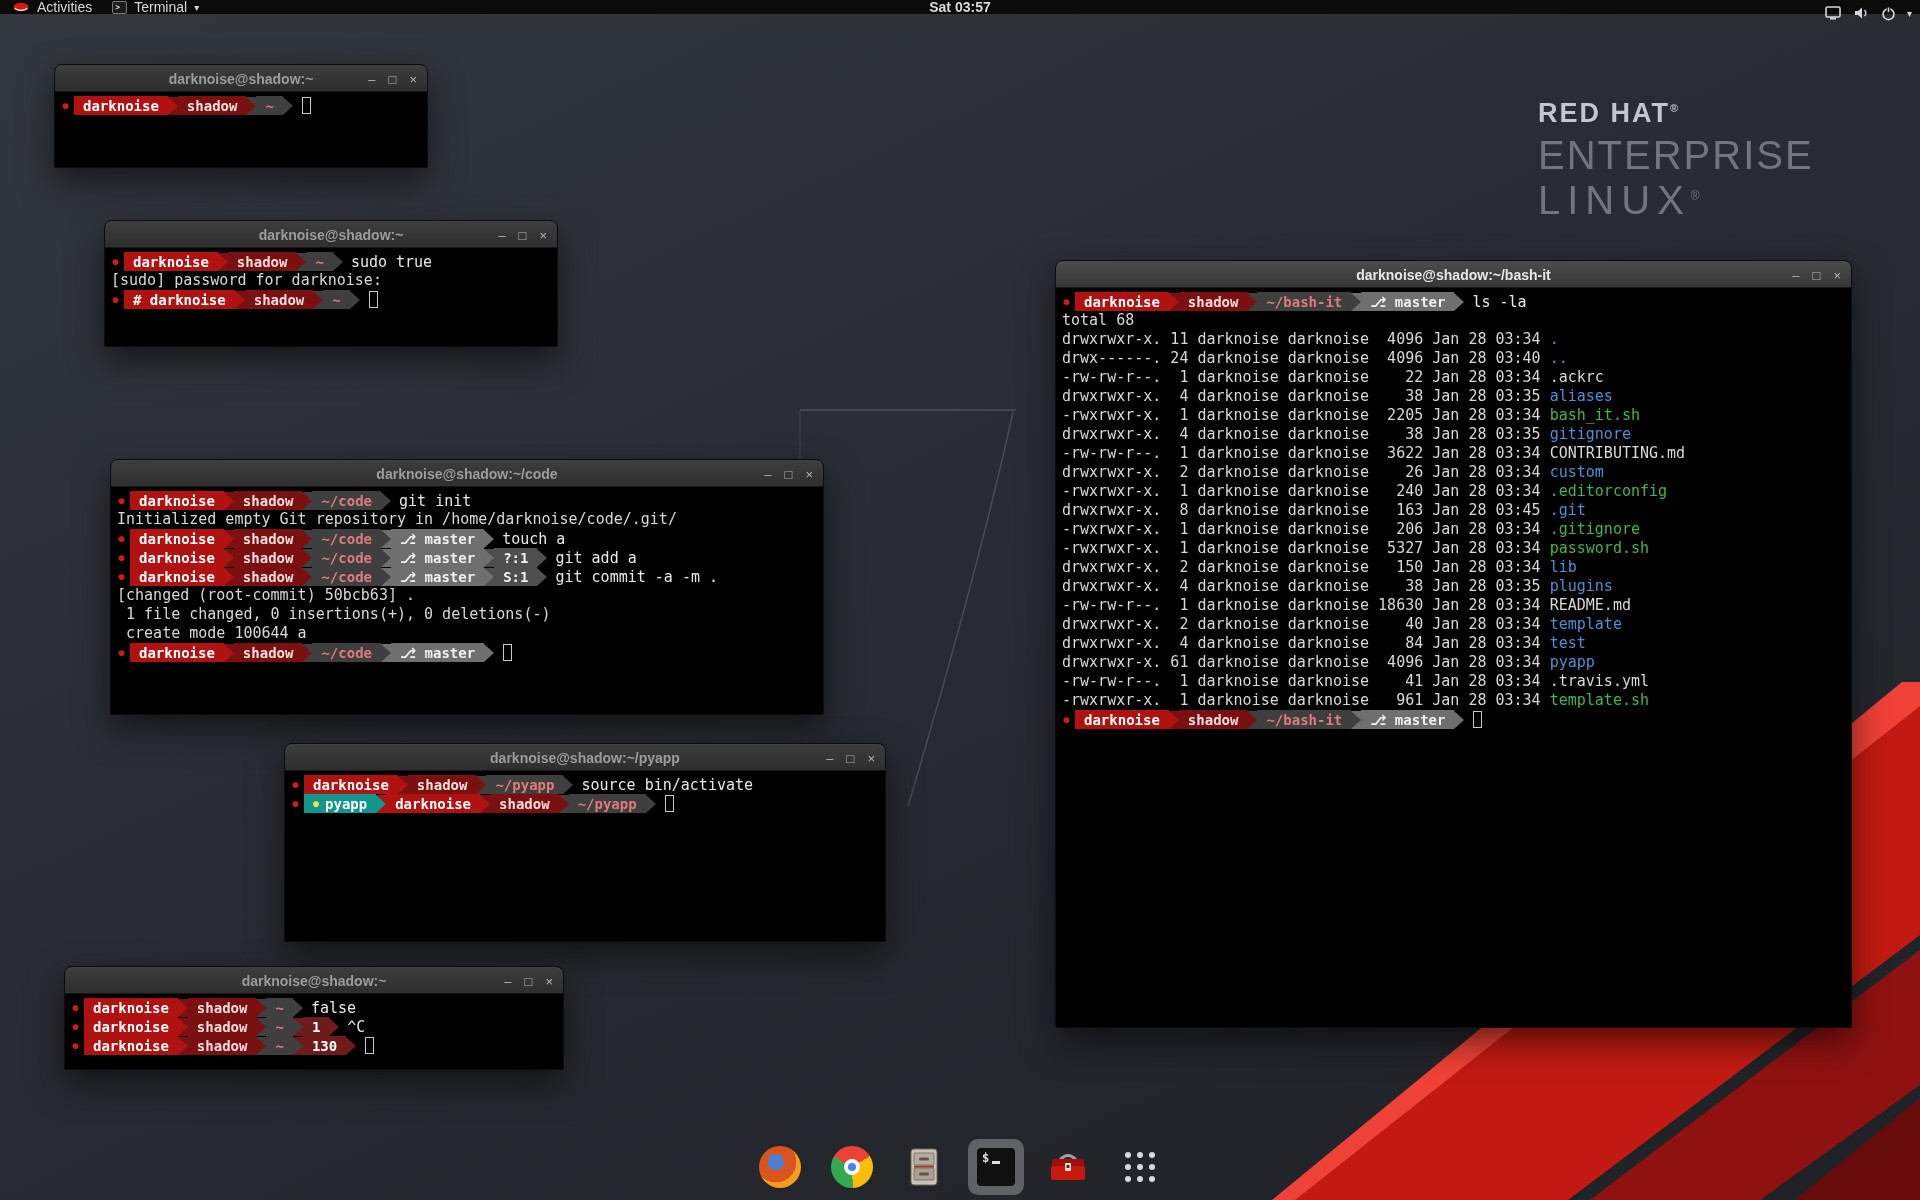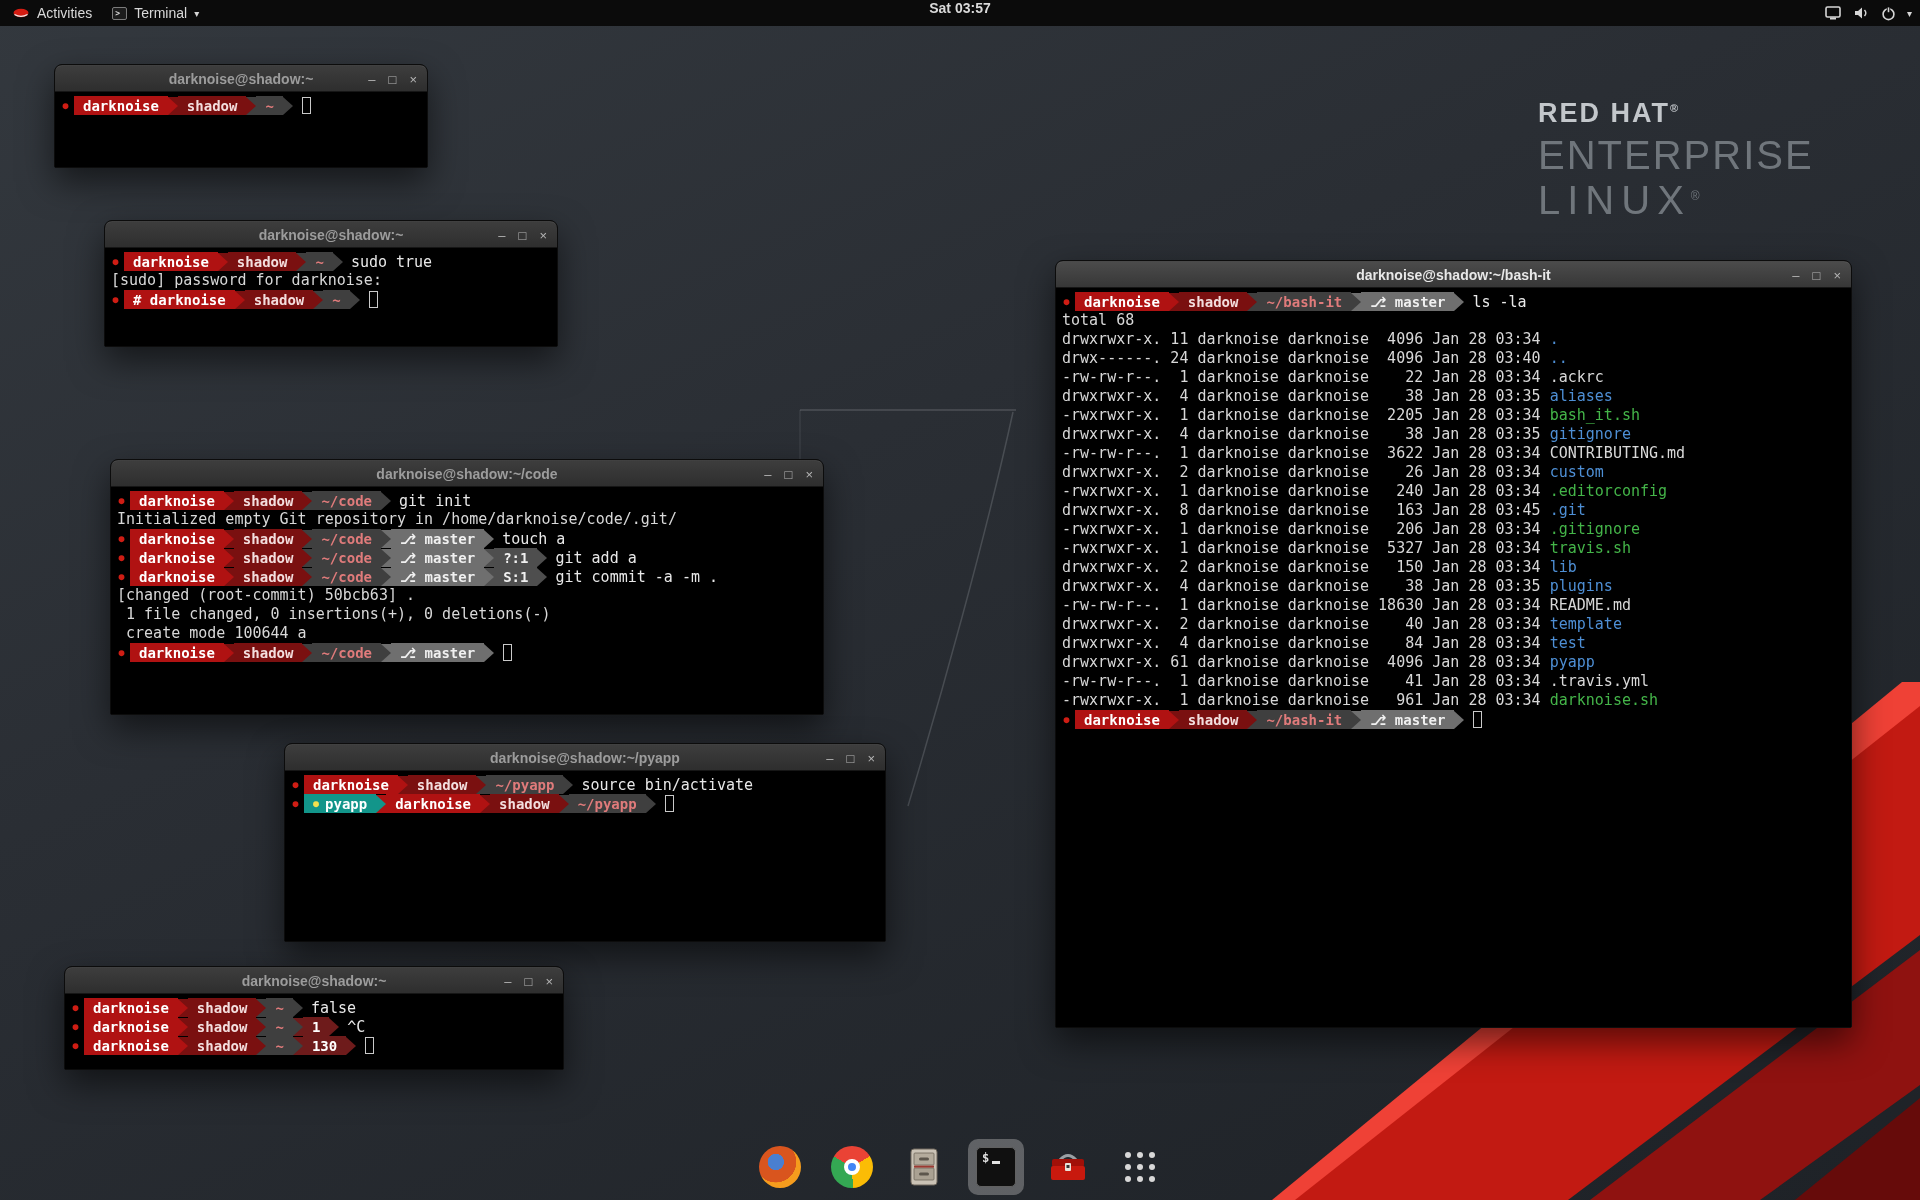--- a/index.html
+++ b/index.html
@@ -9,22 +9,22 @@
     background:linear-gradient(155deg,#33383e 0%,#2a2e34 40%,#1e2227 100%)}
   
   .stripes,.ghosts{position:absolute;inset:0;pointer-events:none}
   .rhlogo{position:absolute;left:1538px;top:98px;user-select:none}
   .rh1{font-size:27px;font-weight:bold;letter-spacing:2px;color:#c3c7cb}
   .rh1 sup{font-size:11px;color:#c3c7cb}
   .rh2{font-size:40px;letter-spacing:2px;color:#70767c;margin-top:4px}
   .rh3{font-size:40px;letter-spacing:7px;color:#70767c;margin-top:0px}
   .rh3 sup{font-size:12px;color:#70767c}
   
-  .topbar{position:absolute;top:0;left:0;right:0;height:26px;background:#0b0b0b;color:#d9d9d9;
-    display:flex;align-items:flex-start;font-size:14px;z-index:60}
+  .topbar{position:absolute;top:0;left:0;right:0;height:14px;background:#0b0b0b;color:#d9d9d9;
+    display:flex;align-items:center;font-size:14px;z-index:60}
   .tb-left{display:flex;align-items:center;gap:10px;padding-left:8px}
   .hotcorner{display:flex;align-items:center;gap:7px;height:26px;padding:0 4px}
   .appmenu{display:flex;align-items:center;gap:7px;height:26px;padding:0 6px}
   .tb-clock{position:absolute;left:0;right:0;text-align:center;font-weight:bold;font-size:14px;pointer-events:none}
   .tb-clock span{pointer-events:auto}
   .tb-right{position:absolute;right:8px;top:0;height:26px;display:flex;align-items:center;gap:11px}
   .chev{font-size:10px;color:#d6d6d6}
   .termico{width:15px;height:13px;background:#1c1c1c;border:1px solid #7b7b7b;border-radius:2px;
     color:#ddd;font:bold 8px "DejaVu Sans Mono",monospace;display:flex;align-items:center;padding-left:2px}
   
@@ -219,29 +219,29 @@
           <div class="tline textline"><span class="tspan" style="color: rgb(216, 216, 216); margin-top: 12px;">drwx------. 24 darknoise darknoise  4096 Jan 28 03:40 </span><span class="tspan" style="color: rgb(78, 143, 213);">..</span></div>
           <div class="tline textline"><span class="tspan" style="color: rgb(216, 216, 216);">-rw-rw-r--.  1 darknoise darknoise    22 Jan 28 03:34 </span><span class="tspan" style="color: rgb(216, 216, 216);">.ackrc</span></div>
           <div class="tline textline"><span class="tspan" style="color: rgb(216, 216, 216);">drwxrwxr-x.  4 darknoise darknoise    38 Jan 28 03:35 </span><span class="tspan" style="color: rgb(78, 143, 213);">aliases</span></div>
           <div class="tline textline"><span class="tspan" style="color: rgb(216, 216, 216);">-rwxrwxr-x.  1 darknoise darknoise  2205 Jan 28 03:34 </span><span class="tspan" style="color: rgb(68, 181, 73);">bash_it.sh</span></div>
           <div class="tline textline"><span class="tspan" style="color: rgb(216, 216, 216);">drwxrwxr-x.  4 darknoise darknoise    38 Jan 28 03:35 </span><span class="tspan" style="color: rgb(78, 143, 213);">gitignore</span></div>
           <div class="tline textline"><span class="tspan" style="color: rgb(216, 216, 216);">-rw-rw-r--.  1 darknoise darknoise  3622 Jan 28 03:34 </span><span class="tspan" style="color: rgb(216, 216, 216);">CONTRIBUTING.md</span></div>
           <div class="tline textline"><span class="tspan" style="color: rgb(216, 216, 216);">drwxrwxr-x.  2 darknoise darknoise    26 Jan 28 03:34 </span><span class="tspan" style="color: rgb(78, 143, 213);">custom</span></div>
           <div class="tline textline"><span class="tspan" style="color: rgb(216, 216, 216);">-rwxrwxr-x.  1 darknoise darknoise   240 Jan 28 03:34 </span><span class="tspan" style="color: rgb(68, 181, 73);">.editorconfig</span></div>
           <div class="tline textline"><span class="tspan" style="color: rgb(216, 216, 216);">drwxrwxr-x.  8 darknoise darknoise   163 Jan 28 03:45 </span><span class="tspan" style="color: rgb(78, 143, 213);">.git</span></div>
           <div class="tline textline"><span class="tspan" style="color: rgb(216, 216, 216);">-rwxrwxr-x.  1 darknoise darknoise   206 Jan 28 03:34 </span><span class="tspan" style="color: rgb(68, 181, 73);">.gitignore</span></div>
-          <div class="tline textline"><span class="tspan" style="color: rgb(216, 216, 216);">-rwxrwxr-x.  1 darknoise darknoise  5327 Jan 28 03:34 </span><span class="tspan" style="color: rgb(68, 181, 73);">travis.sh</span></div>
+          <div class="tline textline"><span class="tspan" style="color: rgb(216, 216, 216);">-rwxrwxr-x.  1 darknoise darknoise  5327 Jan 28 03:34 </span><span class="tspan" style="color: rgb(68, 181, 73);">password.sh</span></div>
           <div class="tline textline"><span class="tspan" style="color: rgb(216, 216, 216);">drwxrwxr-x.  2 darknoise darknoise   150 Jan 28 03:34 </span><span class="tspan" style="color: rgb(78, 143, 213);">lib</span></div>
           <div class="tline textline"><span class="tspan" style="color: rgb(216, 216, 216);">drwxrwxr-x.  4 darknoise darknoise    38 Jan 28 03:35 </span><span class="tspan" style="color: rgb(78, 143, 213);">plugins</span></div>
           <div class="tline textline"><span class="tspan" style="color: rgb(216, 216, 216);">-rw-rw-r--.  1 darknoise darknoise 18630 Jan 28 03:34 </span><span class="tspan" style="color: rgb(216, 216, 216);">README.md</span></div>
           <div class="tline textline"><span class="tspan" style="color: rgb(216, 216, 216);">drwxrwxr-x.  2 darknoise darknoise    40 Jan 28 03:34 </span><span class="tspan" style="color: rgb(78, 143, 213);">template</span></div>
           <div class="tline textline"><span class="tspan" style="color: rgb(216, 216, 216);">drwxrwxr-x.  4 darknoise darknoise    84 Jan 28 03:34 </span><span class="tspan" style="color: rgb(78, 143, 213);">test</span></div>
           <div class="tline textline"><span class="tspan" style="color: rgb(216, 216, 216);">drwxrwxr-x. 61 darknoise darknoise  4096 Jan 28 03:34 </span><span class="tspan" style="color: rgb(78, 143, 213);">pyapp</span></div>
           <div class="tline textline"><span class="tspan" style="color: rgb(216, 216, 216);">-rw-rw-r--.  1 darknoise darknoise    41 Jan 28 03:34 </span><span class="tspan" style="color: rgb(216, 216, 216);">.travis.yml</span></div>
-          <div class="tline textline"><span class="tspan" style="color: rgb(216, 216, 216);">-rwxrwxr-x.  1 darknoise darknoise   961 Jan 28 03:34 </span><span class="tspan" style="color: rgb(68, 181, 73);">darknoise.sh</span></div>
+          <div class="tline textline"><span class="tspan" style="color: rgb(216, 216, 216);">-rwxrwxr-x.  1 darknoise darknoise   961 Jan 28 03:34 </span><span class="tspan" style="color: rgb(68, 181, 73);">template.sh</span></div>
           <div class="tline"><span class="hat" style="color: rgb(207, 29, 20);">●</span><span class="seg" style="background: rgb(176, 18, 18); color: rgb(255, 255, 255);">darknoise</span><span class="arr" style="border-left-color: rgb(176, 18, 18); border-top-color: rgb(122, 16, 16); border-bottom-color: rgb(122, 16, 16);"></span><span class="seg" style="background: rgb(122, 16, 16); color: rgb(243, 222, 222);">shadow</span><span class="arr" style="border-left-color: rgb(122, 16, 16); border-top-color: rgb(63, 63, 63); border-bottom-color: rgb(63, 63, 63);"></span><span class="seg" style="background: rgb(63, 63, 63); color: rgb(224, 123, 123);">~/bash-it</span><span class="arr" style="border-left-color: rgb(63, 63, 63); border-top-color: rgb(111, 111, 111); border-bottom-color: rgb(111, 111, 111);"></span><span class="seg" style="background: rgb(111, 111, 111); color: rgb(240, 240, 240);">⎇ master</span><span class="arr" style="border-left-color: rgb(111, 111, 111);"></span><span class="cursor"></span></div>
         </div>
       </div>
     </div>
 
   <div class="dock">
     <div class="dock-item">
       <div class="icon-firefox"></div>
     </div>
     <div class="dock-item">

